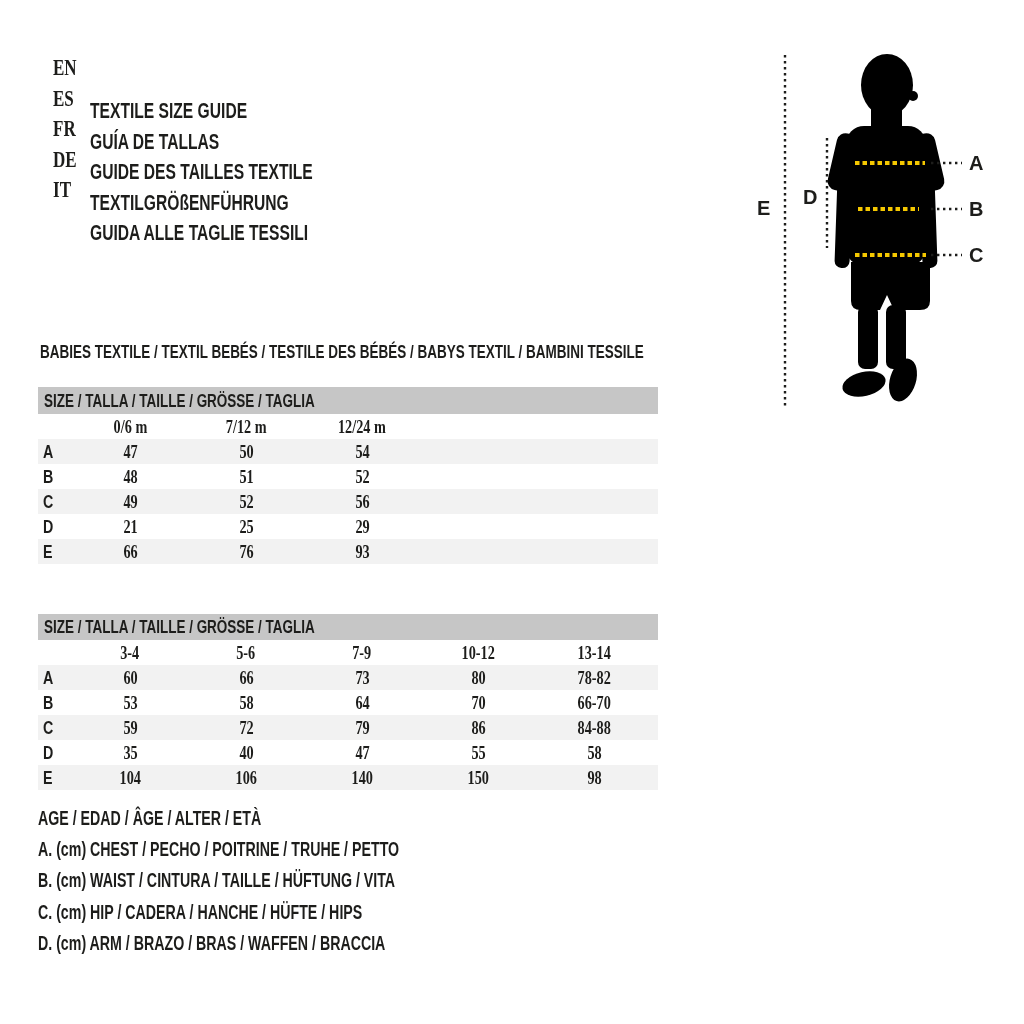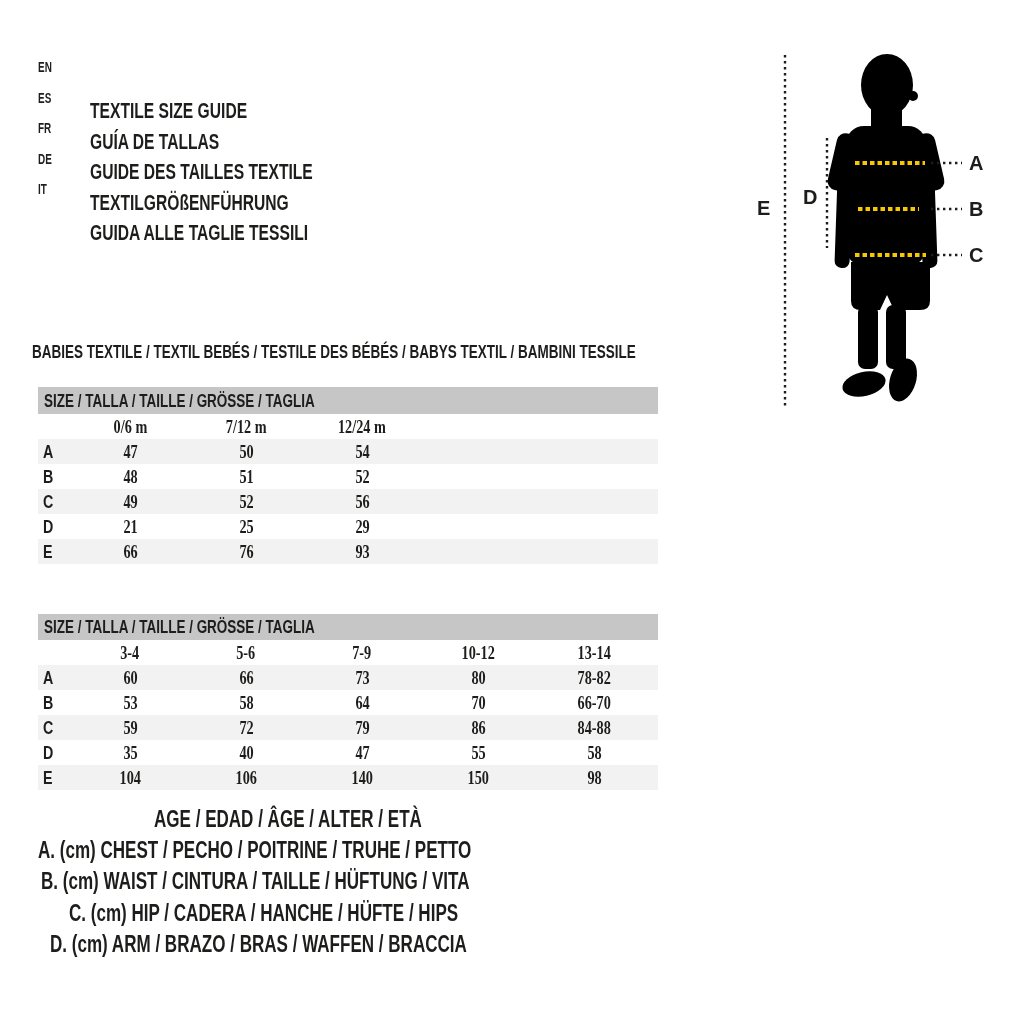--- a/index.html
+++ b/index.html
@@ -7,43 +7,43 @@
     position:relative;width:1024px;height:1024px;background:#ffffff;overflow:hidden;
     font-family:"Liberation Sans",sans-serif;color:#1d1d1b;font-weight:bold;
   }
   
   .cx{display:inline-block;transform:scaleX(0.71);transform-origin:0 50%;white-space:nowrap;}
   .cxc{display:inline-block;transform:scaleX(0.75);transform-origin:50% 50%;white-space:nowrap;}
 
   
   .lang-block{position:absolute;left:38px;top:52px;}
   .lang-row{position:relative;height:30.5px;}
-  .lang-code{position:absolute;left:0;top:0;height:30.5px;line-height:30.5px;font-size:14px;}
+  .lang-code{position:absolute;left:15px;top:0;height:30.5px;line-height:30.5px;font-size:24px;font-family:Liberation Serif, serif;}
   .lang-label{position:absolute;left:52px;top:0;height:30.5px;line-height:30.5px;font-size:22px;margin-top:44px;}
 
   
   .figure{position:absolute;left:740px;top:40px;}
 
   
-  .sec-title{position:absolute;left:32px;height:22px;line-height:22px;font-size:19px;}
+  .sec-title{position:absolute;left:40px;height:22px;line-height:22px;font-size:19px;}
   .tbl{position:absolute;left:38px;width:620px;}
   .size-bar{width:620px;background:#c6c6c6;line-height:27px;height:27px;font-size:19px;padding-left:6px;box-sizing:border-box;margin-top:12px;}
   .row{display:grid;width:620px;align-items:center;font-size:19px;}
   .b-grid{grid-template-columns:34px 116px 116px 116px 1fr;}
   .c-grid{grid-template-columns:34px 116px 116px 116px 116px 116px 1fr;}
   .hdr-row{height:25px;}
   .data-row{height:25px;}
   .stripe{background:#f2f2f2;}
   .cell{text-align:center;font-family:Liberation Serif, serif;}
   .lbl-cell{text-align:left;padding-left:5px;}
   .lbl-cell .cxl{display:inline-block;transform:scaleX(0.75);transform-origin:0 50%;}
 
   
   .legend{position:absolute;left:38px;top:803px;}
-  .legend-line{height:31.2px;line-height:31.2px;font-size:24px;text-align:center;}
+  .legend-line{height:31.2px;line-height:31.2px;font-size:20px;}
 
   svg text{font-family:"Liberation Sans",sans-serif;font-weight:bold;fill:#1d1d1b;}
 </style>
 </head>
 <body>
 
 <div class="page">
 
   <div class="lang-block">
     <div class="lang-row">

